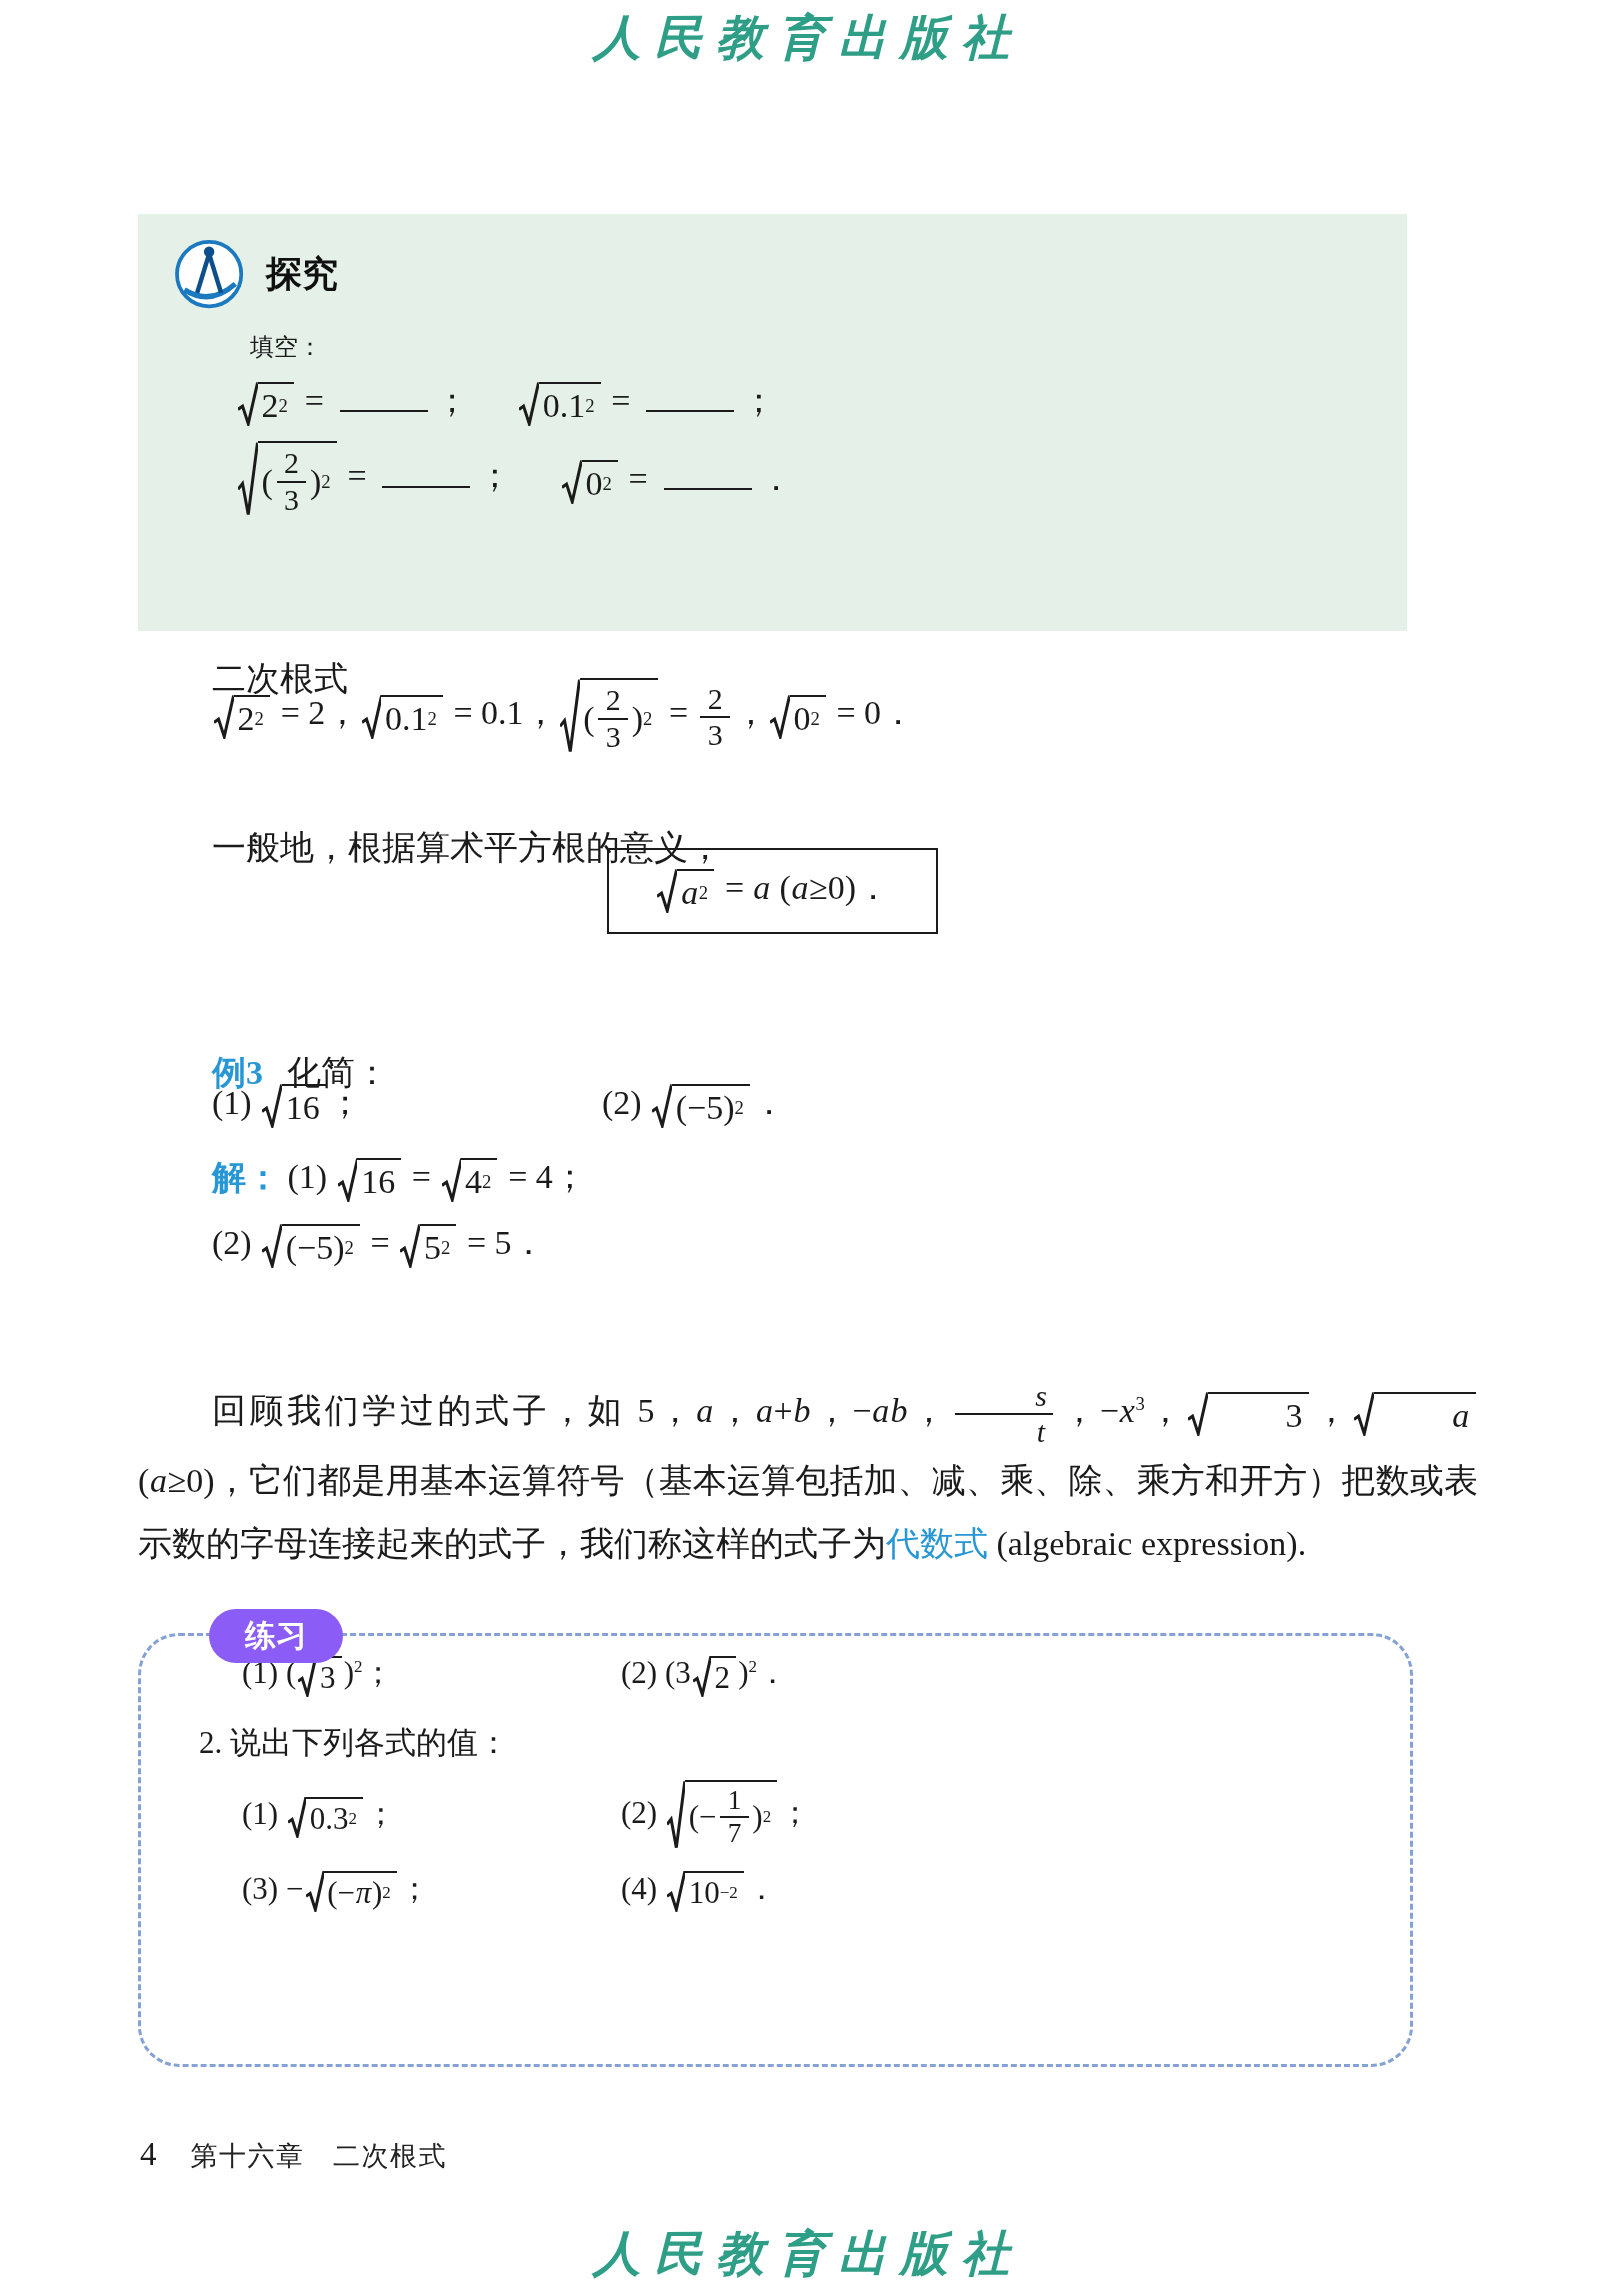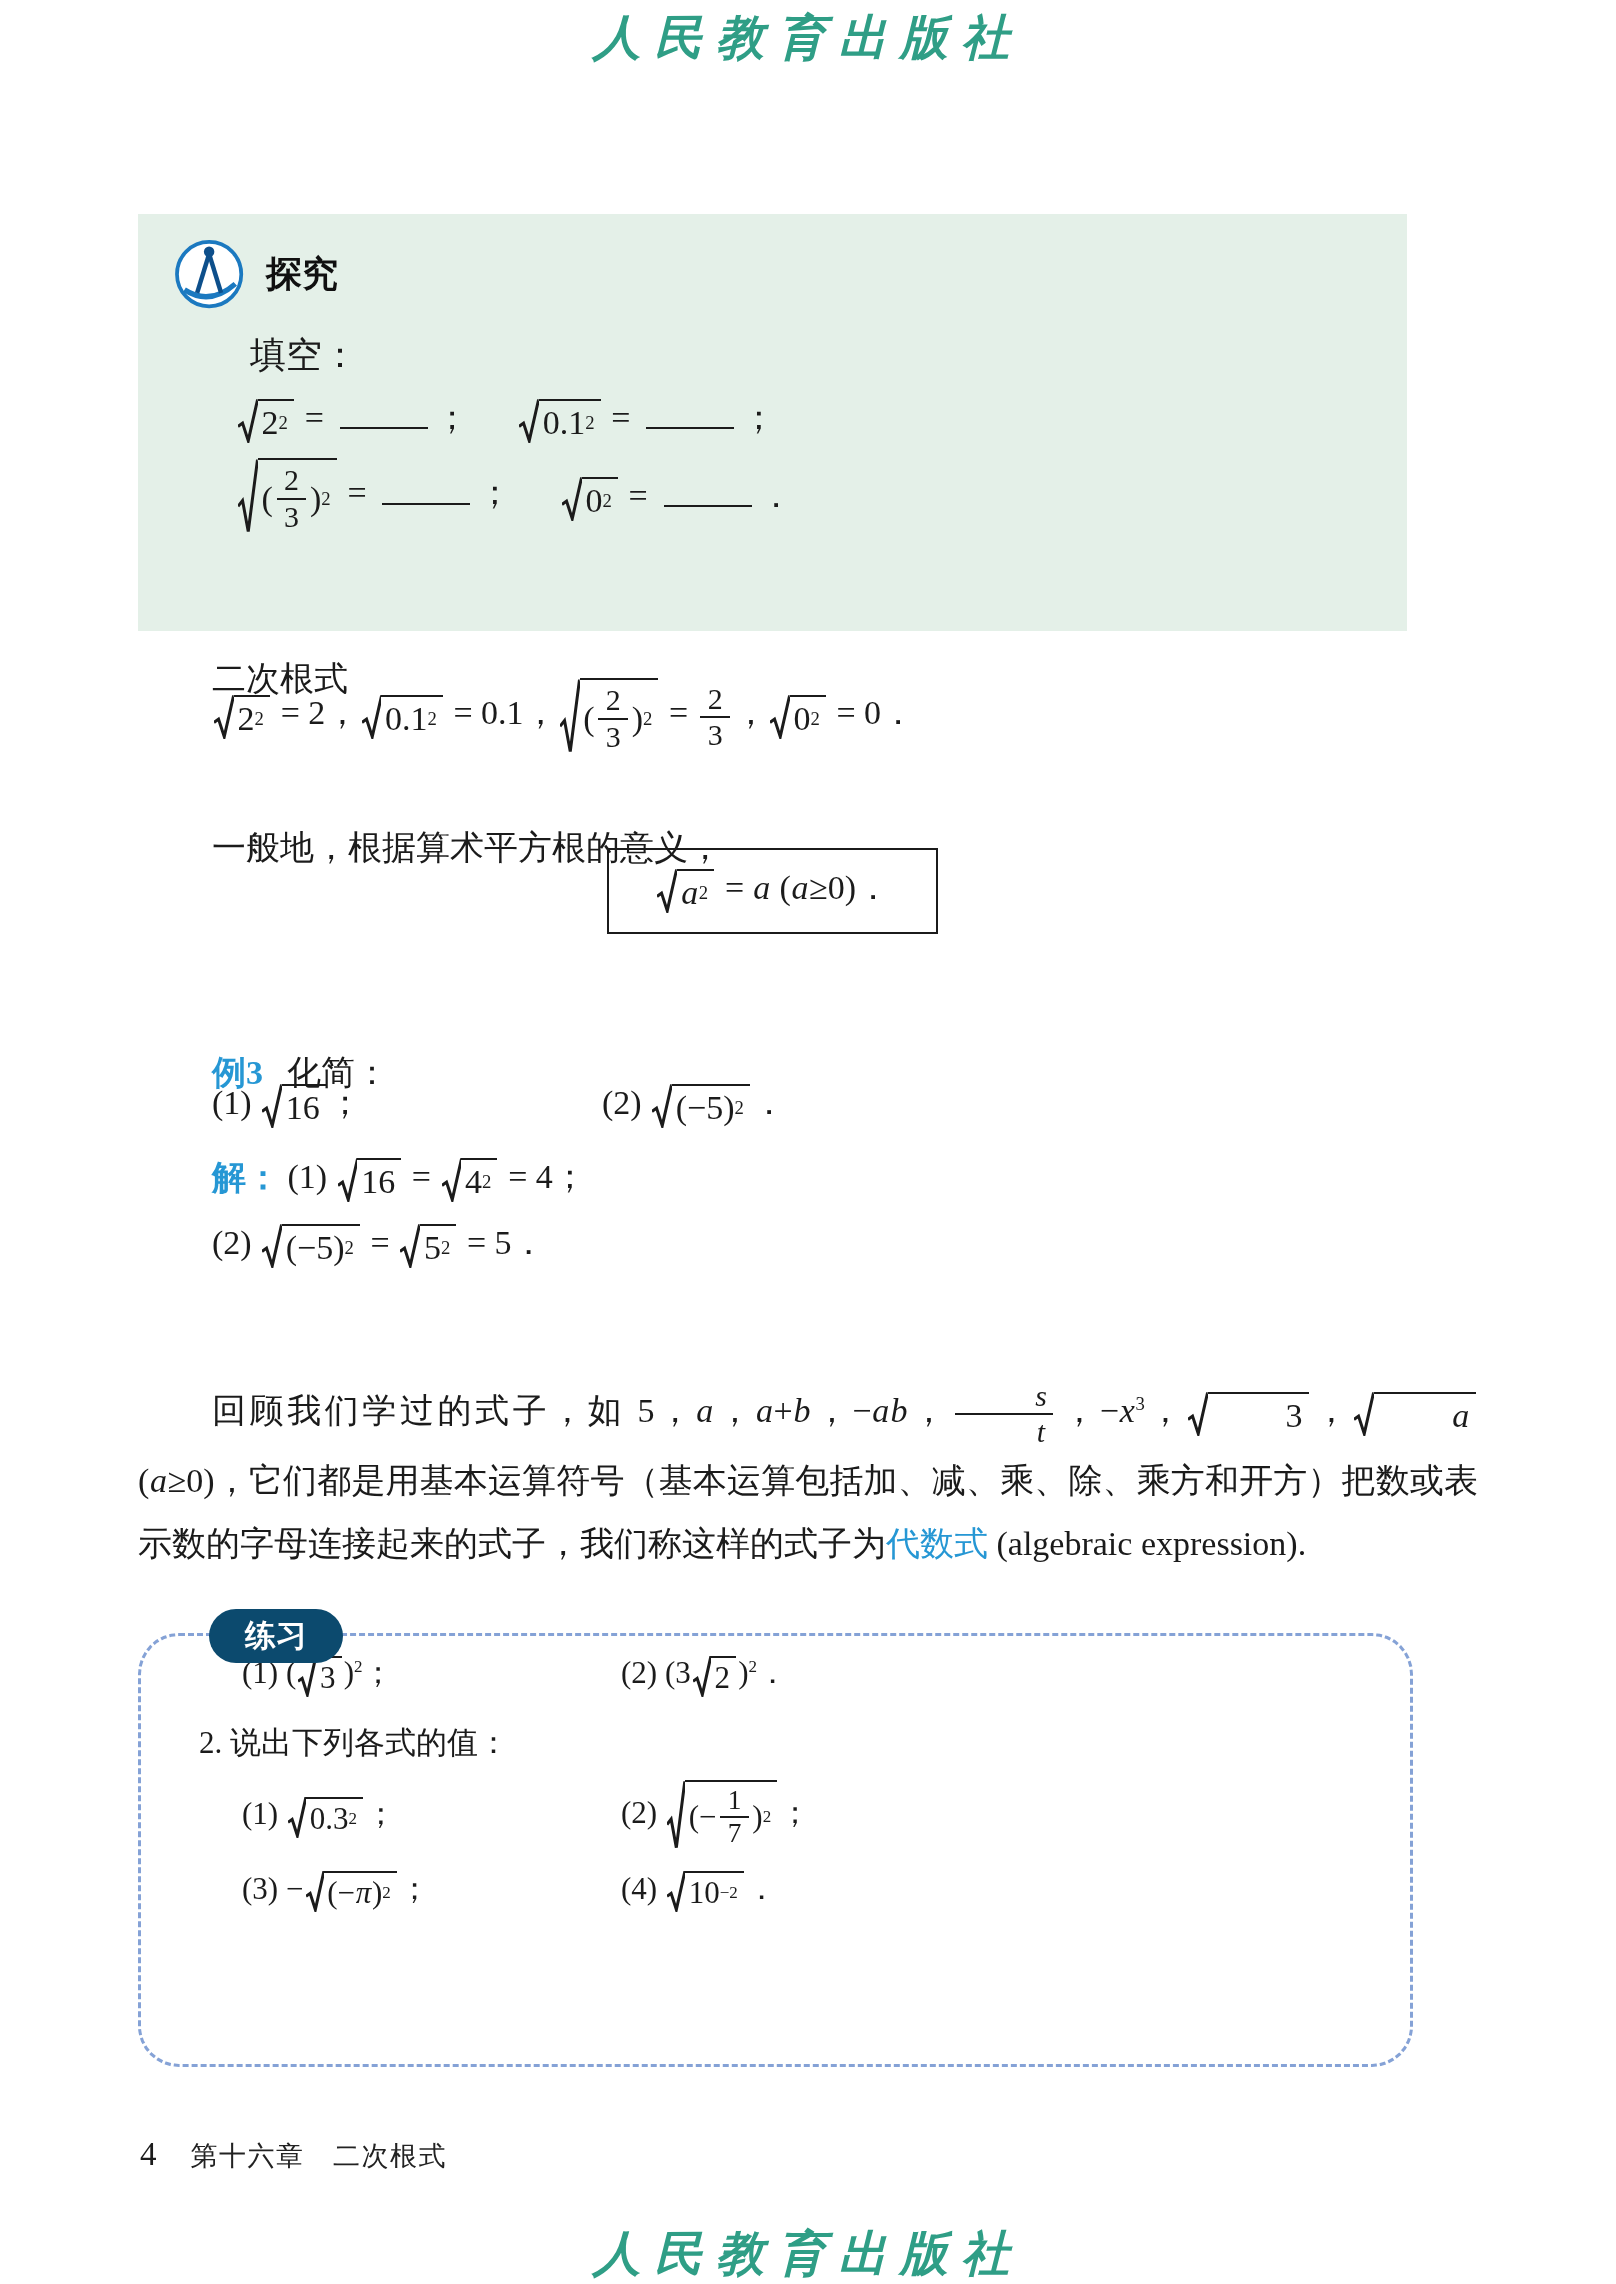--- a/index.html
+++ b/index.html
@@ -15,21 +15,21 @@
     font-style:italic;font-weight:700;font-size:48px;letter-spacing:13.4px;
     font-family:"DejaVu Serif",serif;
   }
   .brand.top{top:6px;}
   .brand.bottom{top:2222px;}
   
   .explore{left:138px;top:214px;width:1269px;height:417px;background:#e4f0e8;}
   .explore-head{display:flex;align-items:center;gap:21px;padding:25px 0 0 36px;}
   .explore-icon svg{display:block;}
   .explore-title{font-size:36px;font-weight:700;color:#101010;font-family:"Liberation Sans","DejaVu Sans",sans-serif;}
-  .explore-prompt{margin:21px 0 10px 112px;font-size:36px;}
+  .explore-prompt{margin:21px 0 10px 112px;font-size:24px;}
   .mrow{display:flex;align-items:center;font-size:34px;}
   .explore .mrow{margin:15px 0 0 98px;}
   .explore .c1{margin-right:48px;}
   
   .line{font-size:34px;}
   .accent{color:#2697d4;}
   .ex-label{color:#2697d4;font-weight:700;margin-right:24px;}
   .sol-label{color:#2697d4;font-weight:700;margin-right:7.4px;}
   .intro{left:212px;top:622px;}
   .results{left:212px;top:668px;height:98px;}
@@ -45,21 +45,21 @@
   .paragraph{
     left:138px;top:1345px;width:1340px;
     font-size:34px;line-height:1.85;text-align:justify;text-indent:74px;
   }
   
   .practice{
     left:138px;top:1633px;width:1269px;height:428px;
     border:3px dashed #85a2d6;border-radius:41px;
   }
   .practice-pill{
-    position:absolute;top:-27.5px;left:68px;background:#0c4a6e;color:#ffffff;
+    position:absolute;top:-27.5px;left:68px;background:#8b5cf6;color:#ffffff;
     font-family:"Liberation Sans","DejaVu Sans",sans-serif;font-weight:700;
     font-size:31px;padding:6px 36px;border-radius:743px;
   }
   .practice-q{margin:0 0 0 58px;font-size:31px;}
   .practice-q.first{margin-top:48px;}
   .practice-q.second{margin-top:25px;}
   .practice .mrow{margin:16.4px 0 0 101px;font-size:31px;}
   .practice .mrow .c1{width:379px;}
   
   .footer{left:140px;top:2136px;display:flex;align-items:baseline;gap:34px;}

